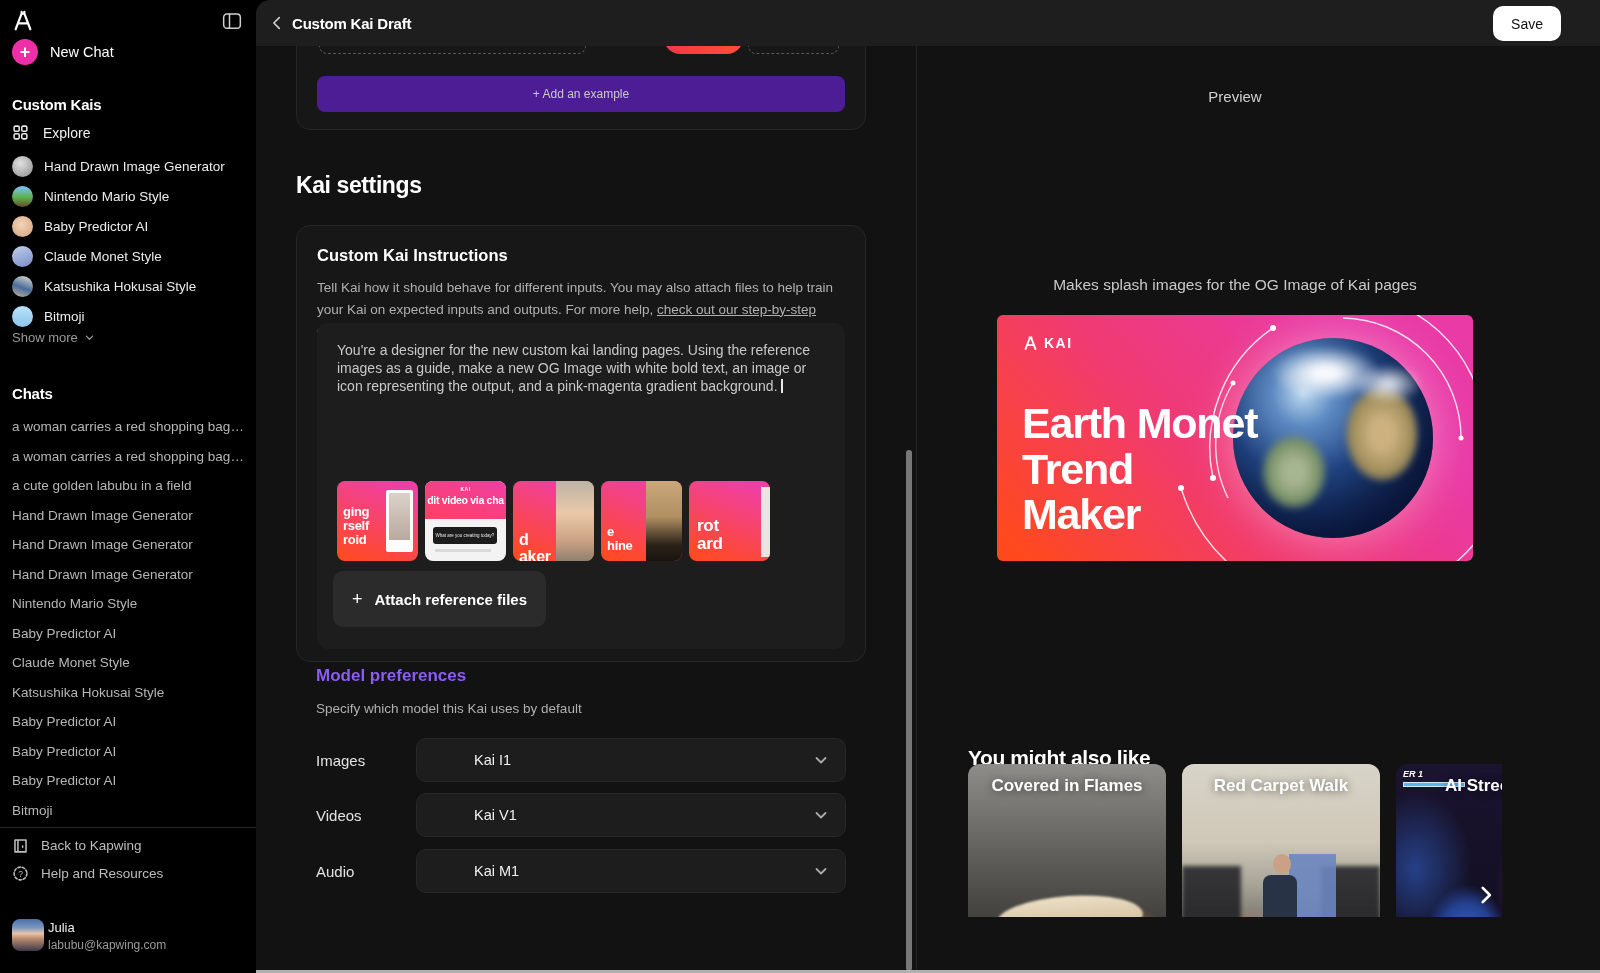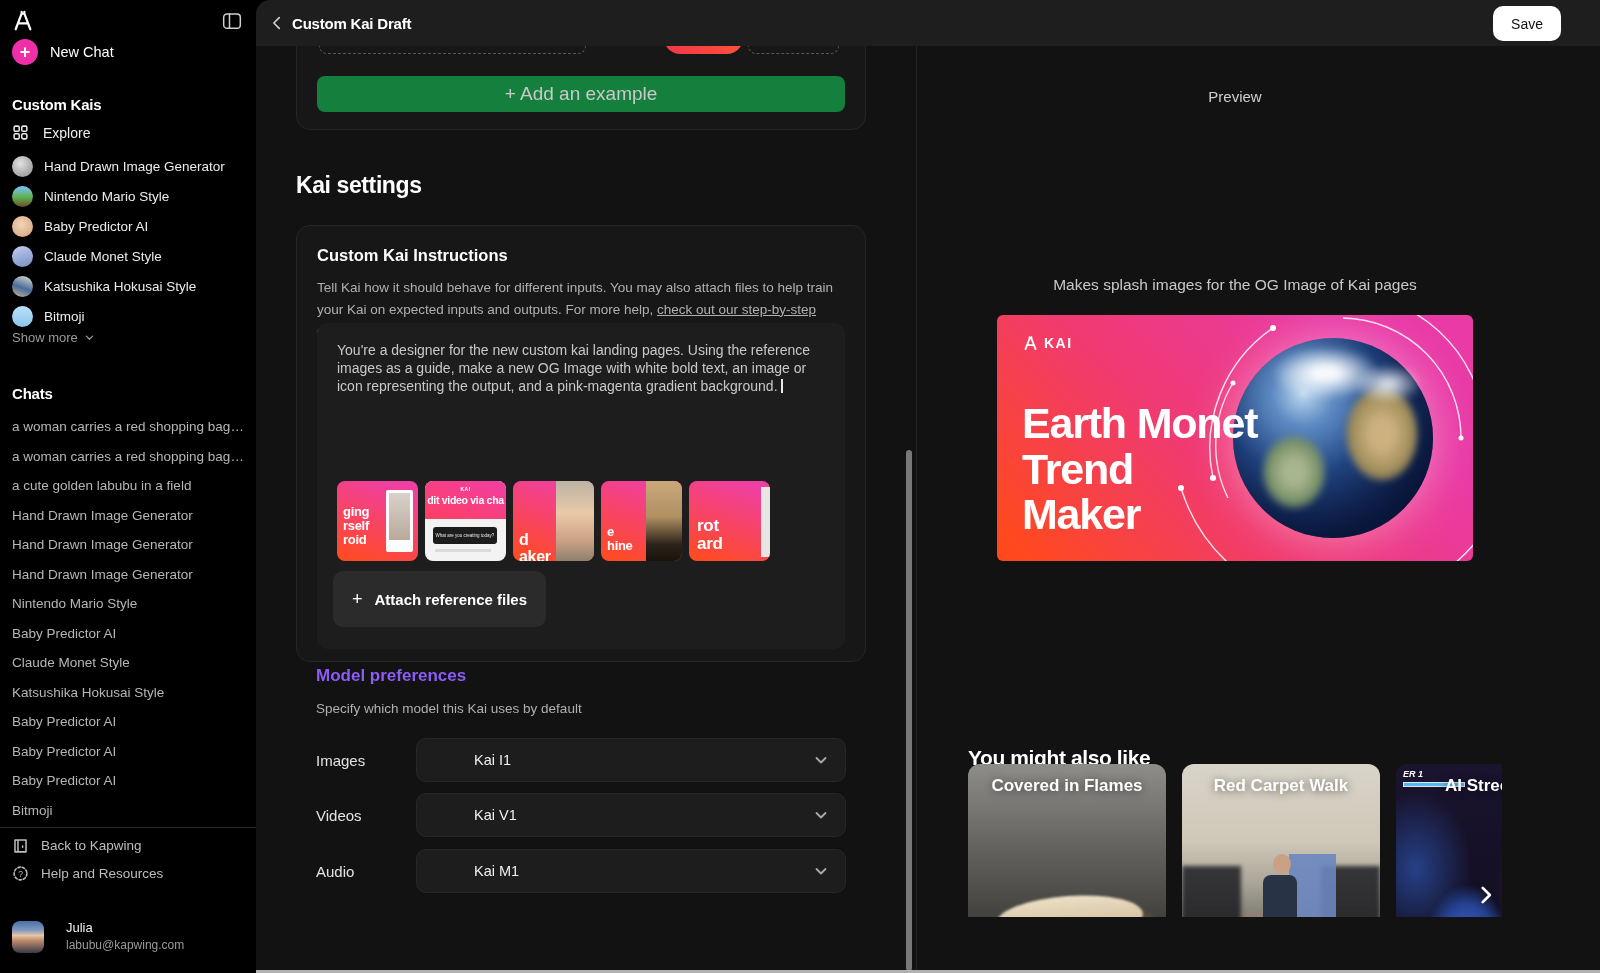--- a/index.html
+++ b/index.html
@@ -34,21 +34,21 @@
   .av-5 { background:linear-gradient(180deg,#b8e2fa 0%,#8fc4ea 100%); }
   .sb-showmore { position:absolute; left:12px; top:330px; display:flex; align-items:center; gap:6px;
       font-size:13px; color:#9a9a9a; cursor:pointer; }
   .chat-list { position:absolute; left:12px; top:412px; width:232px; }
   .chat-row { height:29.5px; line-height:29.5px; font-size:13.5px; color:#b6b6b6; white-space:nowrap;
       overflow:hidden; text-overflow:ellipsis; cursor:pointer; }
   .sb-divider { position:absolute; left:0; top:827px; width:256px; height:1px; background:#262626; }
   .sb-foot { position:absolute; left:12px; top:831px; width:232px; }
   .foot-row { height:28px; display:flex; align-items:center; gap:12px; font-size:13.5px; color:#bdbdbd; cursor:pointer; }
   .foot-row .fi { width:17px; height:17px; color:#bdbdbd; flex:none; }
-  .sb-user { position:absolute; left:12px; top:919px; display:flex; align-items:flex-end; gap:22px; cursor:pointer; }
+  .sb-user { position:absolute; left:12px; top:919px; display:flex; align-items:flex-start; gap:4px; cursor:pointer; }
   .sb-user .uav { width:32px; height:32px; border-radius:8px;
       background:linear-gradient(180deg,#4a6fa8 0%,#7d98c0 28%,#e8c4a8 45%,#b9886b 62%,#3a3a4a 100%); }
   .sb-user .un { font-size:13px; color:#f0f0f0; line-height:1.35; }
   .sb-user .ue { font-size:12px; color:#9a9a9a; line-height:1.35; }
 
   
   .window { position:absolute; left:256px; top:0; width:1344px; height:973px;
       background:#121212; border-top-left-radius:14px; overflow:hidden; }
   .topbar { position:absolute; left:0; top:0; width:1344px; height:46px; background:#1e1e1e;
       border-top-left-radius:14px; z-index:10; display:flex; align-items:center; }
@@ -57,22 +57,22 @@
   .tb-save { position:absolute; right:39px; top:6px; height:35px; padding:0 18px; background:#fff; color:#111;
       border:none; border-radius:10px; font-size:14px; font-weight:500; cursor:pointer;
       font-family:inherit; }
 
   
   .card { position:absolute; background:#171717; border:1px solid #262626; border-radius:14px; }
   .example-card { left:40px; top:-60px; width:570px; height:190px; }
   .dash-frag { position:absolute; top:40px; height:73px; border:1.5px dashed #575757; border-radius:8px; }
   .pill-frag { position:absolute; top:40px; height:73px; border-radius:0 0 16px 16px;
       background:linear-gradient(90deg,#f23747,#ff4f3a); }
-  .add-example { position:absolute; left:20px; right:20px; top:135px; height:36px; background:#15803d;
-      border:none; border-radius:8px; color:#c9c9c9; font-size:19px; cursor:pointer; font-family:inherit; }
+  .add-example { position:absolute; left:20px; right:20px; top:135px; height:36px; background:#4c1d95;
+      border:none; border-radius:8px; color:#c9c9c9; font-size:12px; cursor:pointer; font-family:inherit; }
 
   .kai-settings-h { position:absolute; left:40px; top:172px; font-size:23px; font-weight:700;
       letter-spacing:-.4px; color:#fff; }
 
   .instr-card { left:40px; top:225px; width:570px; height:437px; }
   .instr-title { position:absolute; left:20px; top:20px; font-size:16.5px; font-weight:700; color:#fff; }
   .instr-desc { position:absolute; left:20px; top:51px; width:530px; font-size:13.5px; line-height:1.6; color:#b0b0b0; }
   .instr-desc a { color:#b0b0b0; text-decoration:underline; cursor:pointer; }
   .instr-box { position:absolute; left:20px; top:97px; width:528px; height:326px; background:#1d1d1d; border-radius:10px; }
   .instr-text { position:absolute; left:20px; top:19px; right:24px; font-size:14px; line-height:1.28;

